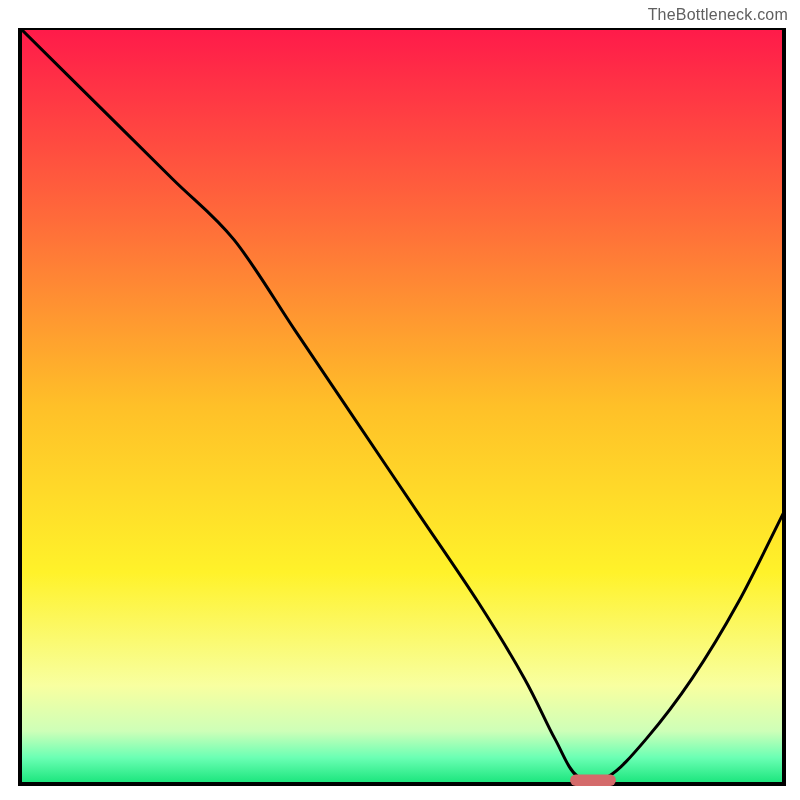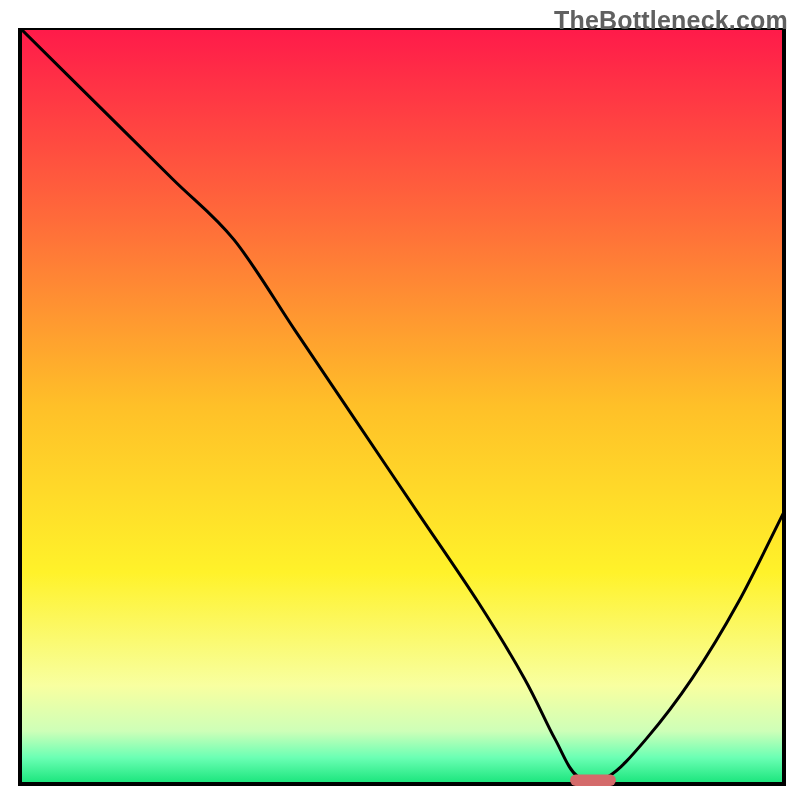--- a/index.html
+++ b/index.html
@@ -13,22 +13,22 @@
   }
   .container {
     position: relative;
     width: 800px;
     height: 800px;
   }
   .watermark {
     position: absolute;
     top: 6px;
     right: 12px;
-    font-size: 25px;
-    font-weight: bold;
+    font-size: 16px;
+    font-weight: normal;
     color: #606060;
     letter-spacing: 0.2px;
     z-index: 10;
   }
   .plot-area {
     position: absolute;
     left: 16px;
     top: 28px;
     width: 772px;
     height: 760px;

